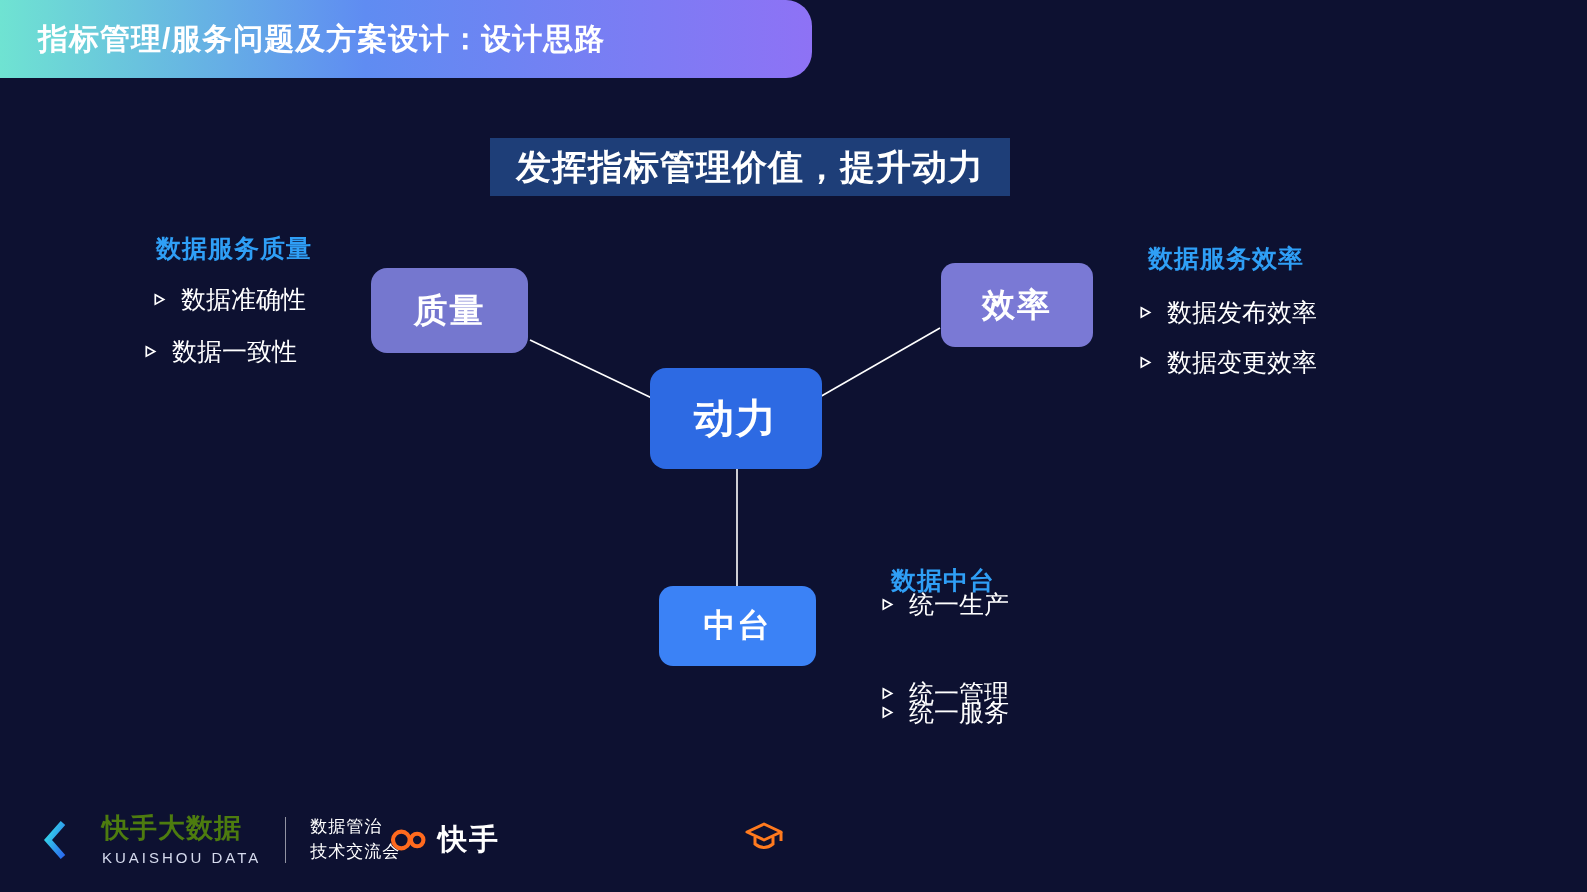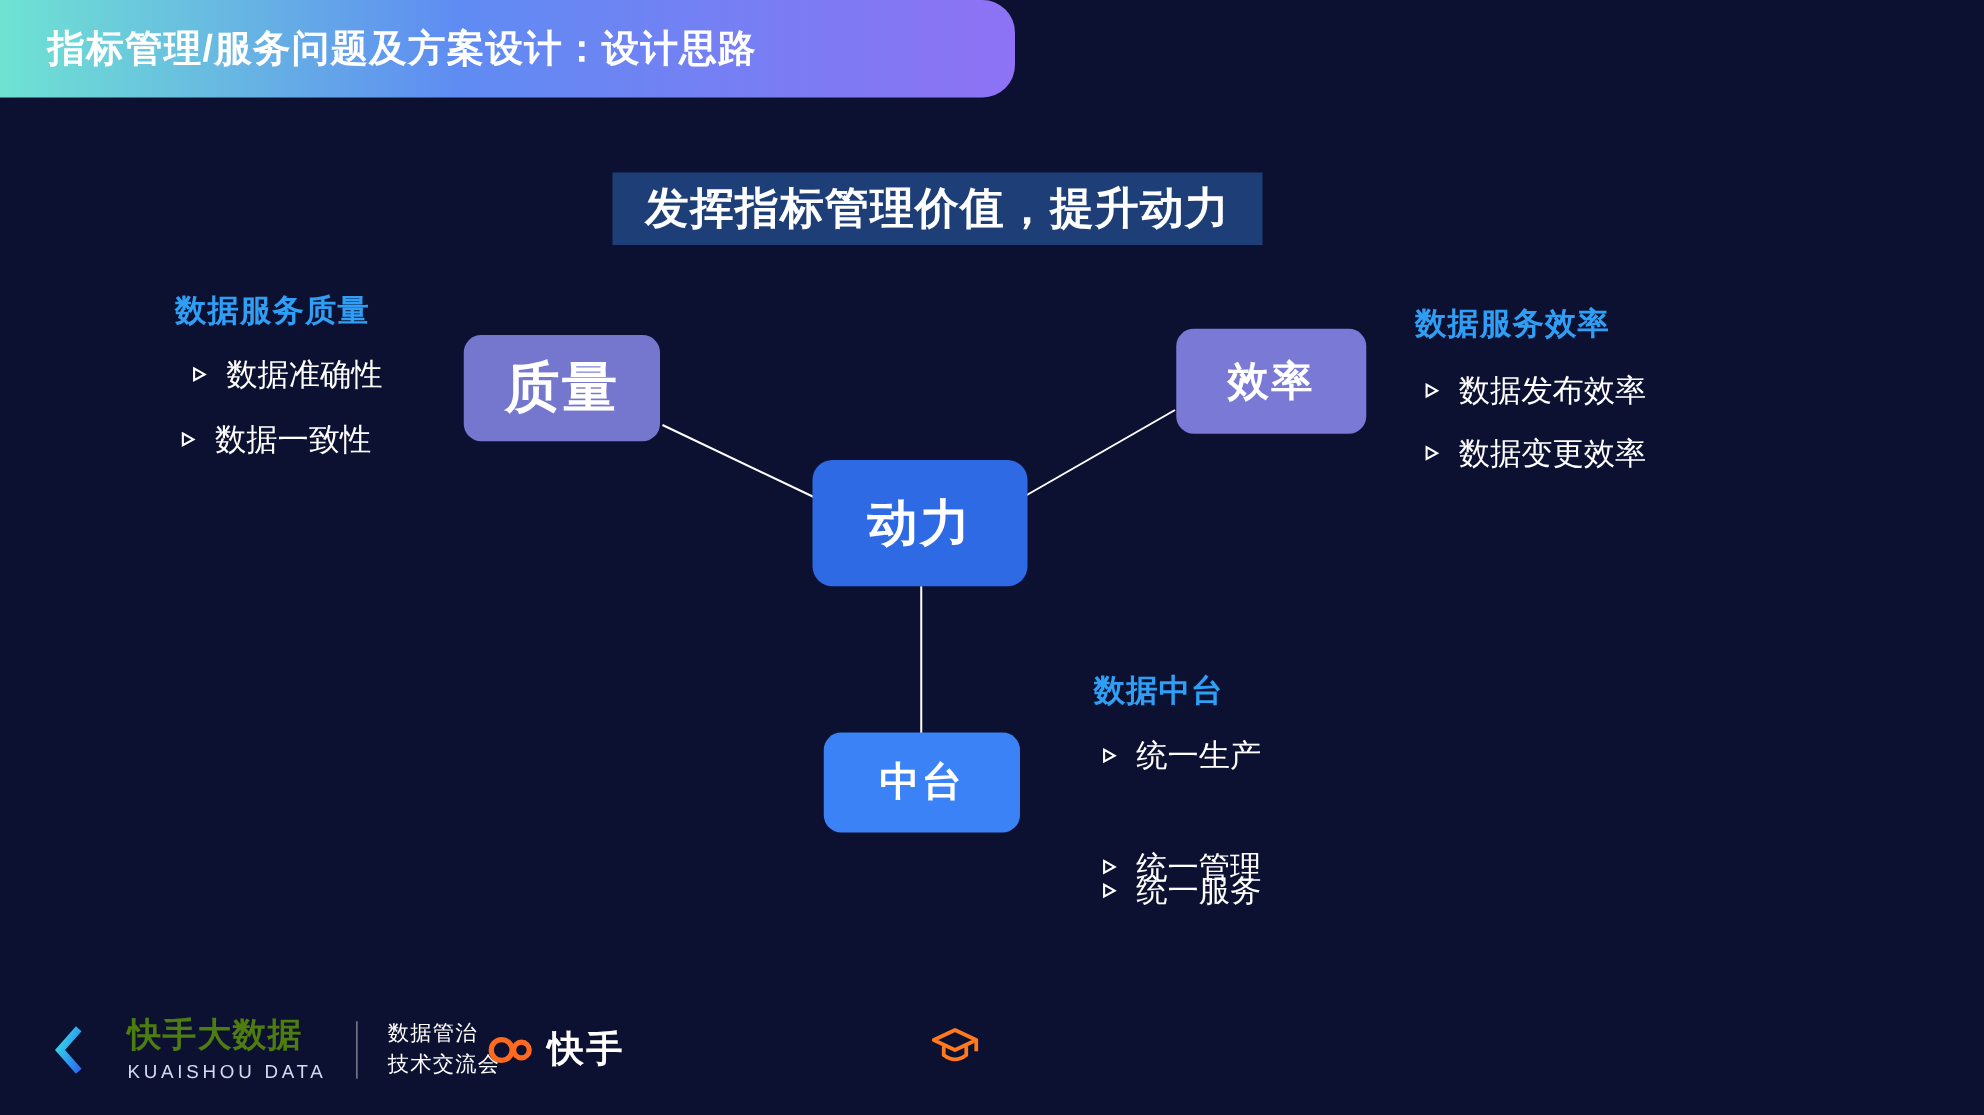--- a/index.html
+++ b/index.html
@@ -53,40 +53,41 @@
   .node {
     position: absolute;
     display: flex;
     align-items: center;
     justify-content: center;
     color: #ffffff;
     font-weight: bold;
     border-radius: 14px;
     letter-spacing: 2px;
   }
-  .node-quality   { left: 371px; top: 268px; width: 157px; height: 85px;  background: #7577cf; font-size: 44px; }
+  .node-quality   { left: 371px; top: 268px; width: 157px; height: 85px;  background: #7577cf; font-size: 34px; border-radius: 16px; }
   .node-efficiency{ left: 941px; top: 263px; width: 152px; height: 84px;  background: #7a79d5; font-size: 33px; }
   .node-power     { left: 650px; top: 368px; width: 172px; height: 101px; background: #2d6ae3; font-size: 40px; border-radius: 16px; }
   .node-platform  { left: 659px; top: 586px; width: 157px; height: 80px;  background: #3b82f6; font-size: 32px; }
 
   
   .connectors {
     position: absolute;
     left: 0; top: 0;
     width: 1587px; height: 892px;
     pointer-events: none;
   }
 
   
   .group-heading {
     position: absolute;
     color: #2f9ff6;
     font-size: 25px;
     font-weight: bold;
     letter-spacing: 1px;
+    margin-left: 16px;
   }
   .bullet-row {
     position: absolute;
     display: flex;
     align-items: center;
     gap: 14px;
     color: #ffffff;
     font-size: 25px;
   }
   .bullet-row svg { flex: 0 0 auto; }
@@ -174,21 +175,21 @@
       </svg>
     <span>数据发布效率</span>
   </div>
   <div class="bullet-row" style="left:1138px; top:346px;">
     <svg width="15" height="15" viewBox="0 0 16 16">
         <path d="M3.5 3 L12.5 8 L3.5 13 Z" fill="none" stroke="#ffffff" stroke-width="1.8"></path>
       </svg>
     <span>数据变更效率</span>
   </div>
 
-  <div class="group-heading" style="left:875px; top:536px;">数据中台</div>
+  <div class="group-heading" style="left:875px; top:564px;">数据中台</div>
   <div class="bullet-row" style="left:880px; top:588px;">
     <svg width="15" height="15" viewBox="0 0 16 16">
         <path d="M3.5 3 L12.5 8 L3.5 13 Z" fill="none" stroke="#ffffff" stroke-width="1.8"></path>
       </svg>
     <span>统一生产</span>
   </div>
   <div class="bullet-row" style="left:880px; top:677px;">
     <svg width="15" height="15" viewBox="0 0 16 16">
         <path d="M3.5 3 L12.5 8 L3.5 13 Z" fill="none" stroke="#ffffff" stroke-width="1.8"></path>
       </svg>

